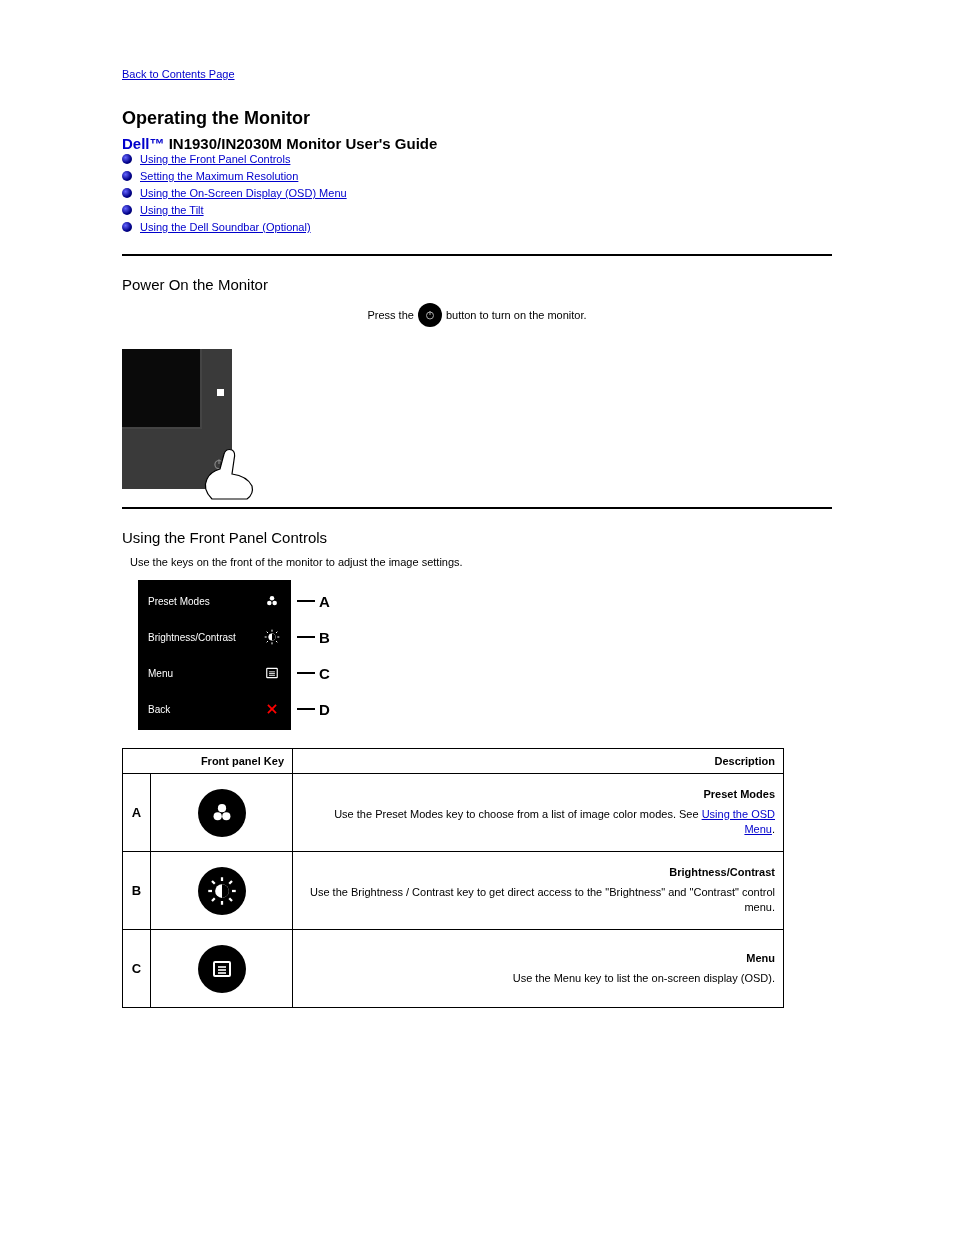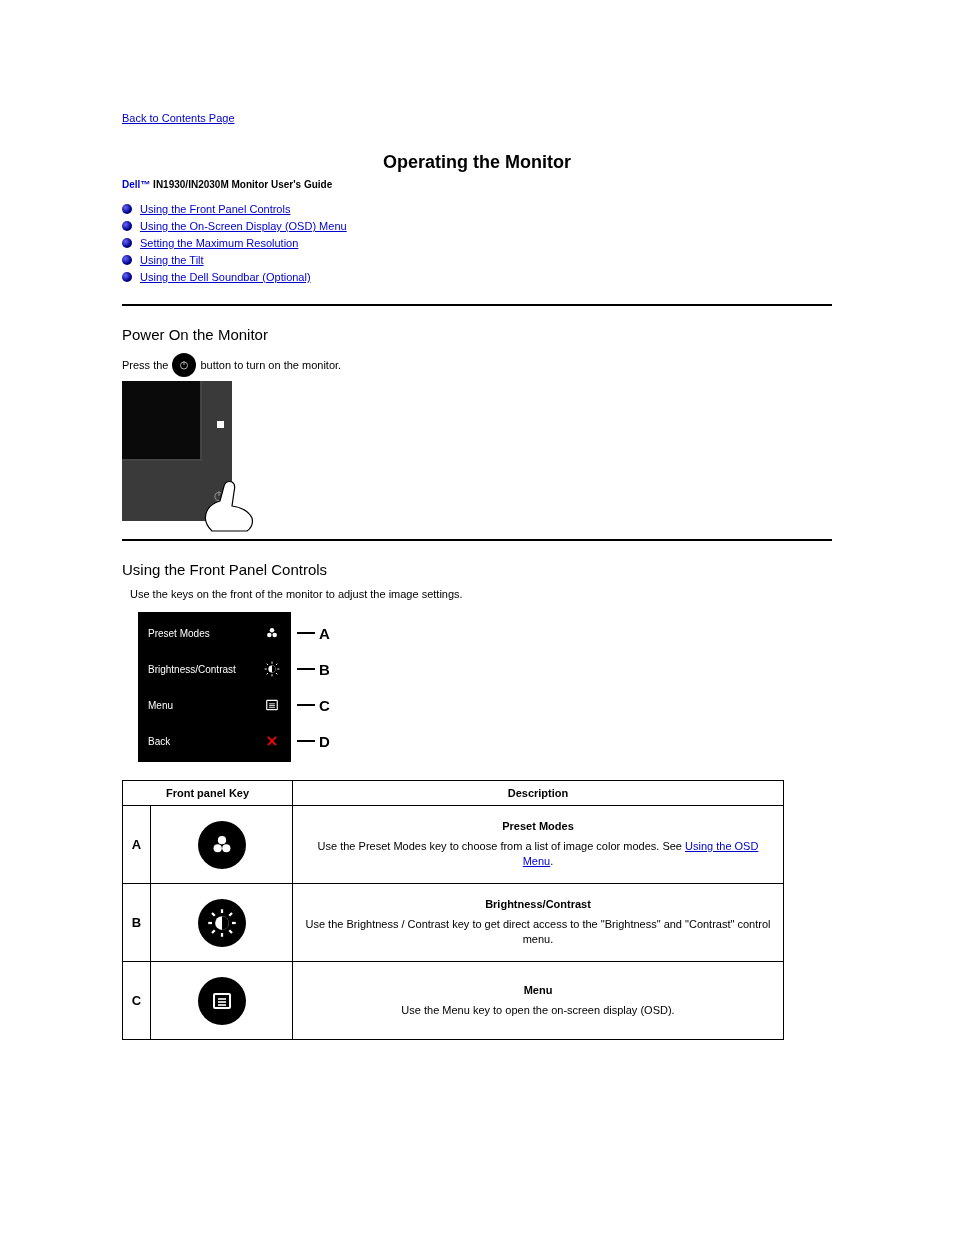--- a/index.html
+++ b/index.html
@@ -6,39 +6,38 @@
   body {
     margin: 0;
     padding: 0;
     font-family: Verdana, Arial, sans-serif;
     font-size: 11px;
     color: #000;
     background: #fff;
   }
   .page {
     width: 954px;
-    padding: 112px 122px 40px 122px;
+    padding: 68px 122px 40px 122px;
   }
   .back-link {
     color: #0000cc;
     text-decoration: underline;
     font-size: 11px;
     cursor: pointer;
   }
   .main-heading {
     font-size: 18px;
     font-weight: bold;
     margin-top: 28px;
     margin-bottom: 6px;
-    text-align: center;
   }
   .sub-heading {
-    font-size: 10px;
-    font-weight: bold;
-    margin-bottom: 12px;
+    font-size: 15px;
+    font-weight: bold;
+    margin-bottom: 0;
   }
   .dell-blue { color: #0000cc; }
   .toc { list-style: none; padding: 0; margin: 0 0 20px 0; }
   .toc li {
     display: flex;
     align-items: center;
     margin-bottom: 3px;
     height: 14px;
   }
   .bullet {
@@ -59,21 +58,22 @@
     margin: 8px 0 20px 0;
   }
   .section-head {
     font-size: 15px;
     font-weight: normal;
     margin: 20px 0 10px 0;
   }
   .power-row {
     display: flex;
     align-items: center;
-    margin-bottom: 4px;
+    margin-bottom: 22px;
+    justify-content: center;
   }
   .power-btn {
     width: 24px; height: 24px; border-radius: 50%;
     background: #000;
     display: flex; align-items: center; justify-content: center;
     margin: 0 4px;
   }
   .power-btn svg { width: 12px; height: 12px; }
   .monitor-fig {
     width: 145px;
@@ -161,21 +161,21 @@
   .osd-wrap { position: relative; }
   table.controls {
     border-collapse: collapse;
     width: 662px;
     margin-top: 0;
   }
   table.controls th, table.controls td {
     border: 1.5px solid #000;
     vertical-align: middle;
     padding: 6px 8px;
-    text-align: center;
+    text-align: right;
   }
   table.controls th {
     font-weight: bold;
     font-size: 11px;
     height: 22px;
   }
   table.controls td.letter-col {
     width: 28px;
     text-align: center;
     font-weight: bold;
@@ -222,25 +222,25 @@
   <span class="dell-blue">Dell™</span><span> IN1930/IN2030M Monitor User's Guide</span>
 </div>
 
 <ul class="toc">
   <li>
         <span class="bullet"></span>
         <a>Using the Front Panel Controls</a>
       </li>
   <li>
         <span class="bullet"></span>
-        <a>Using the On-Screen Display (OSD) Menu</a>
+        <a>Setting the Maximum Resolution</a>
       </li>
   <li>
         <span class="bullet"></span>
-        <a>Setting the Maximum Resolution</a>
+        <a>Using the On-Screen Display (OSD) Menu</a>
       </li>
   <li>
         <span class="bullet"></span>
         <a>Using the Tilt</a>
       </li>
   <li>
         <span class="bullet"></span>
         <a>Using the Dell Soundbar (Optional)</a>
       </li>
 </ul>
@@ -407,19 +407,19 @@
         <svg viewBox="0 0 24 24" width="24" height="24">
                 <rect x="4" y="5" width="16" height="14" rx="1" fill="none" stroke="#fff" stroke-width="2"></rect>
                 <line x1="8" y1="10" x2="16" y2="10" stroke="#fff" stroke-width="1.6"></line>
                 <line x1="8" y1="13" x2="16" y2="13" stroke="#fff" stroke-width="1.6"></line>
                 <line x1="8" y1="16" x2="16" y2="16" stroke="#fff" stroke-width="1.6"></line>
               </svg>
       </span>
     </td>
     <td class="desc-col">
       <span class="desc-head">Menu</span>
-      <span>Use the Menu key to open the on-screen display (OSD).</span>
+      <span>Use the Menu key to list the on-screen display (OSD).</span>
     </td>
   </tr>
 </tbody>
     </table>
 
 </div>
 
 </body></html>

